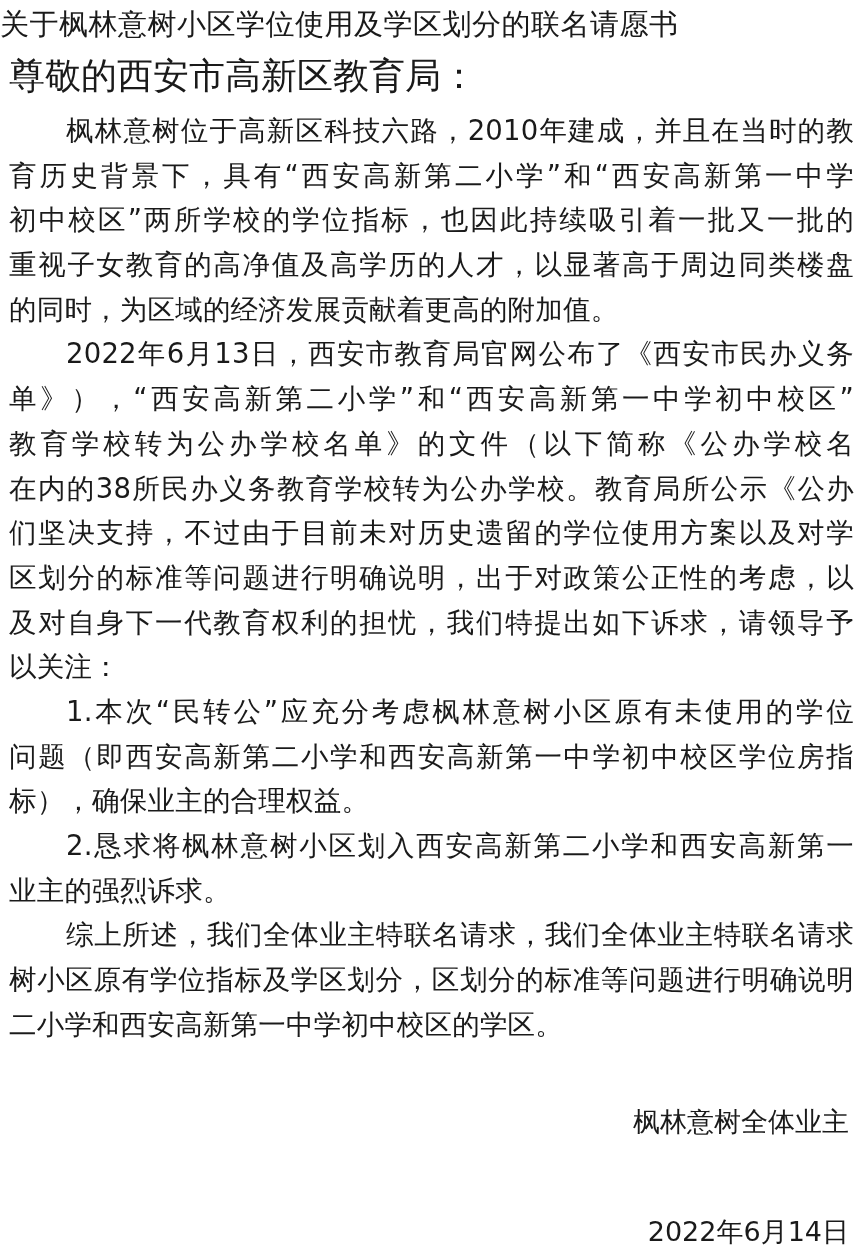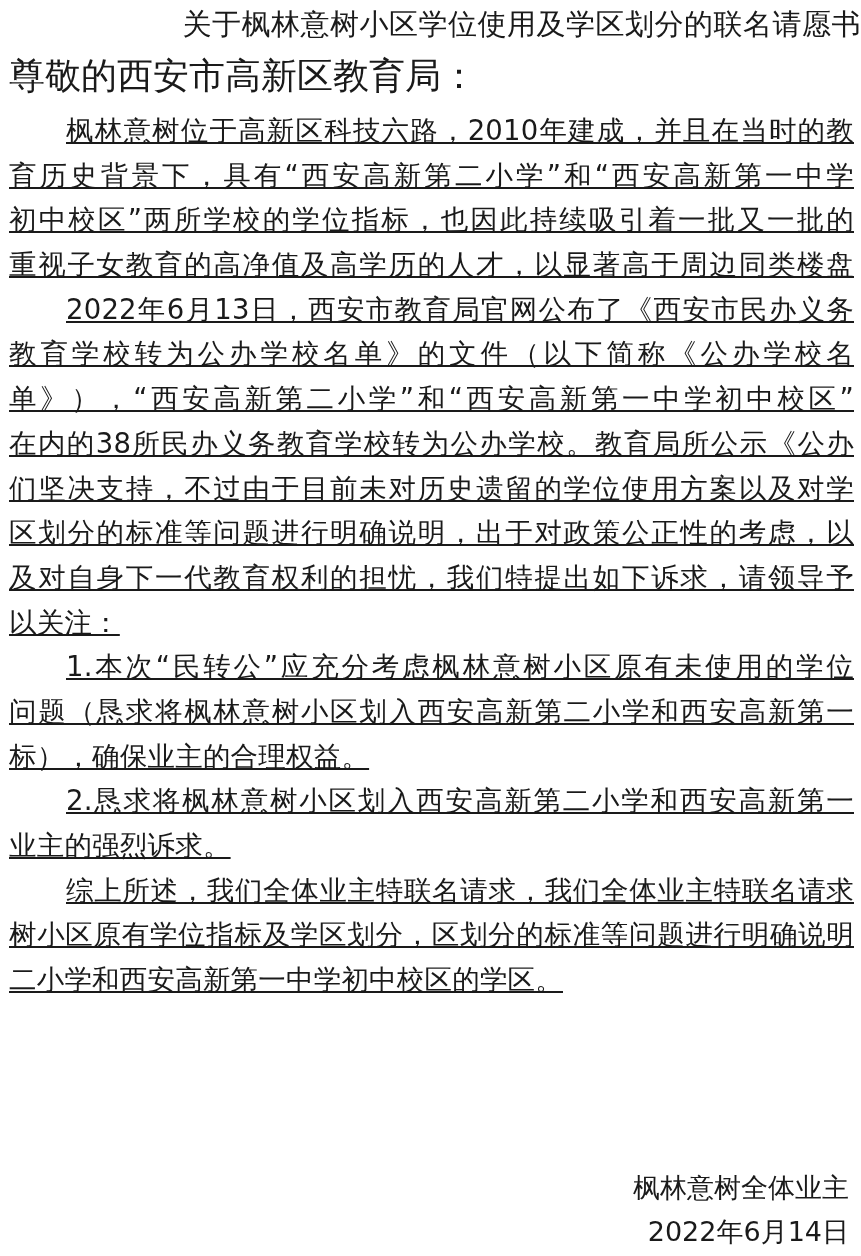--- a/index.html
+++ b/index.html
@@ -13,40 +13,39 @@
       overflow: hidden;
       position: relative;
       font-family: "DejaVu Sans", "Liberation Sans", sans-serif;
       color: #1a1a1a;
     }
     .title {
       position: absolute;
       top: 4px;
       left: 0;
       width: 861px;
-      text-align: right;
+      text-align: left;
       font-size: 29px;
       line-height: 40px;
       letter-spacing: 0.5px;
       white-space: nowrap;
     }
     .salutation {
       position: absolute;
       top: 56px;
       left: 9px;
       font-size: 36px;
       line-height: 40px;
       white-space: nowrap;
     }
     .body-text {
       position: absolute;
       top: 108px;
       left: 9px;
       width: 845px;
-      text-decoration: underline;
     }
     .line {
       font-size: 27.5px;
       line-height: 44.7px;
       height: 44.7px;
       white-space: nowrap;
       overflow: visible;
       text-align: justify;
       text-align-last: justify;
       letter-spacing: 0.2px;
@@ -58,53 +57,54 @@
       text-align-last: left;
     }
     .signature {
       position: absolute;
       right: 12px;
       text-align: right;
       font-size: 27px;
       line-height: 40px;
       white-space: nowrap;
     }
-    .sig-name { top: 1168px; text-align: right; }
+    .sig-name { top: 1102px; text-align: right; }
     .sig-date { top: 1212px; }
   </style>
 </head>
 <body>
 
 <div>
   <div class="title">关于枫林意树小区学位使用及学区划分的联名请愿书</div>
   <div class="salutation">尊敬的西安市高新区教育局：</div>
 
   <div class="body-text">
 
     <div>
       <div class="line indent">枫林意树位于高新区科技六路，2010年建成，并且在当时的教</div>
       <div class="line">育历史背景下，具有“西安高新第二小学”和“西安高新第一中学</div>
       <div class="line">初中校区”两所学校的学位指标，也因此持续吸引着一批又一批的</div>
       <div class="line">重视子女教育的高净值及高学历的人才，以显著高于周边同类楼盘</div>
+      <div class="line last">的同时，为区域的经济发展贡献着更高的附加值。</div>
     </div>
 
     <div>
       <div class="line indent">2022年6月13日，西安市教育局官网公布了《西安市民办义务</div>
+      <div class="line">单》），“西安高新第二小学”和“西安高新第一中学初中校区”</div>
       <div class="line">教育学校转为公办学校名单》的文件（以下简称《公办学校名</div>
-      <div class="line">单》），“西安高新第二小学”和“西安高新第一中学初中校区”</div>
       <div class="line">在内的38所民办义务教育学校转为公办学校。教育局所公示《公办</div>
       <div class="line">们坚决支持，不过由于目前未对历史遗留的学位使用方案以及对学</div>
       <div class="line">区划分的标准等问题进行明确说明，出于对政策公正性的考虑，以</div>
       <div class="line">及对自身下一代教育权利的担忧，我们特提出如下诉求，请领导予</div>
       <div class="line last">以关注：</div>
     </div>
 
     <div>
       <div class="line indent">1.本次“民转公”应充分考虑枫林意树小区原有未使用的学位</div>
-      <div class="line">问题（恳求将枫林意树小区划入西安高新第二小学和西安高新第一</div>
+      <div class="line">问题（即西安高新第二小学和西安高新第一中学初中校区学位房指</div>
       <div class="line last">标），确保业主的合理权益。</div>
     </div>
 
     <div>
       <div class="line indent">2.恳求将枫林意树小区划入西安高新第二小学和西安高新第一</div>
       <div class="line last">业主的强烈诉求。</div>
     </div>
 
     <div>
       <div class="line indent">综上所述，我们全体业主特联名请求，我们全体业主特联名请求</div>

